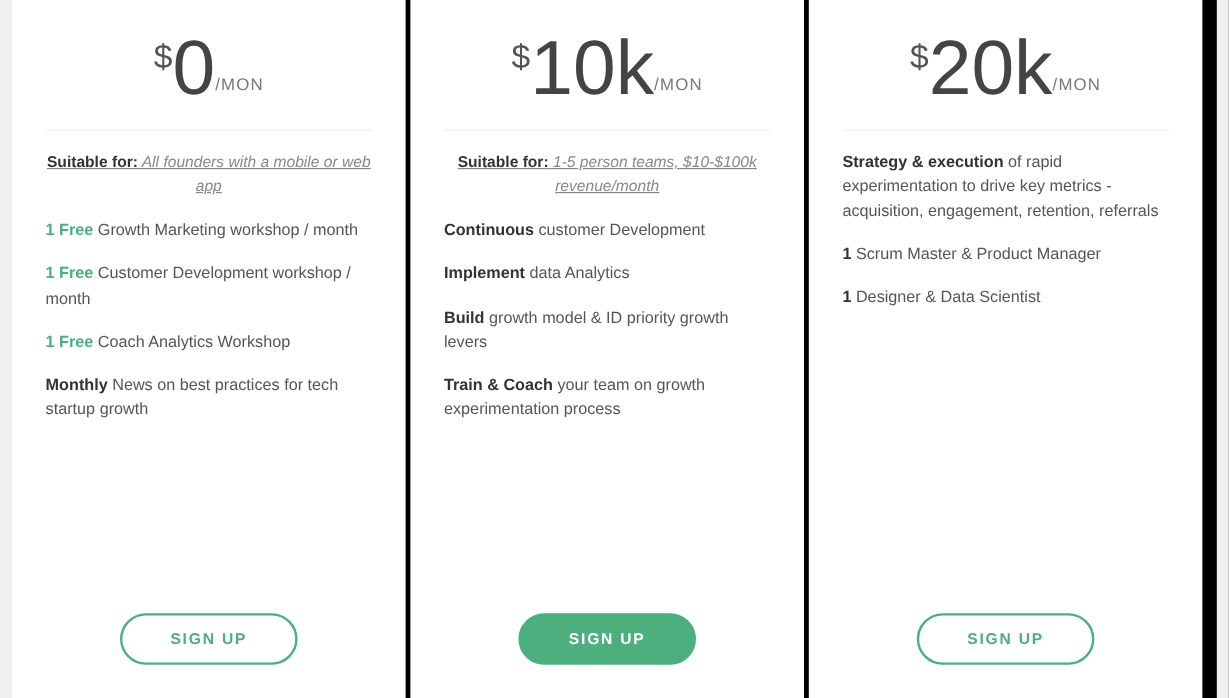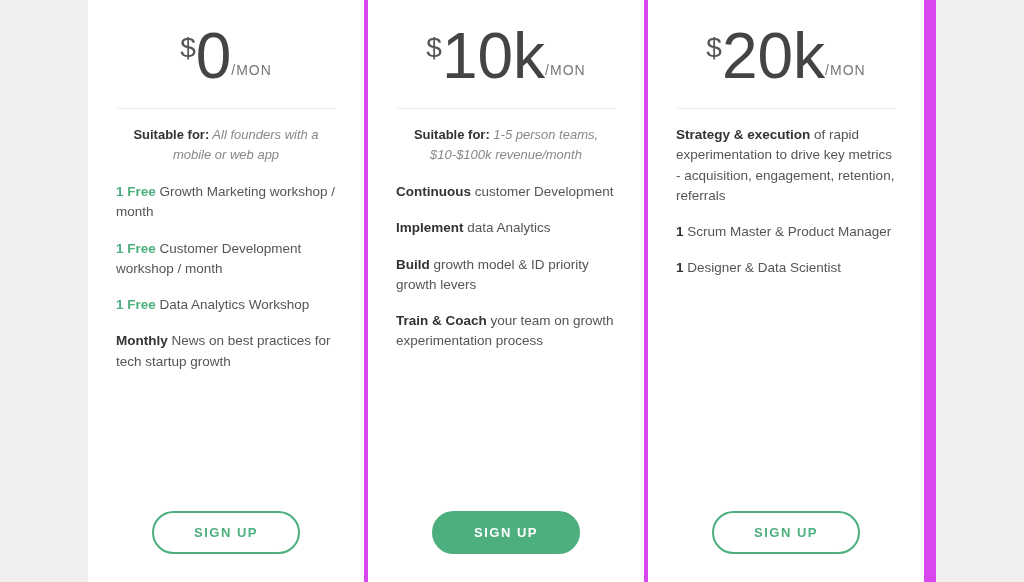--- a/index.html
+++ b/index.html
@@ -7,23 +7,23 @@
       font-family: 'Helvetica Neue', Helvetica, Arial, sans-serif;
       background: #f0eeee;
       display: flex;
       justify-content: center;
       align-items: center;
       min-height: 582px;
       width: 1024px;
     }
     .pricing-container {
       display: flex;
-      width: 848px;
+      width: 1004px;
       min-height: 582px;
-      background: #d946ef;
+      background: #000000;
     }
     .plan {
       flex: 1;
       background: #fff;
       display: flex;
       flex-direction: column;
       align-items: center;
       padding: 24px 28px 28px;
       margin: 0 2px;
       position: relative;
@@ -80,20 +80,21 @@
       color: #4caf7d;
     }
 
     .suitable {
       font-style: italic;
       color: #888;
       font-size: 13px;
       margin-bottom: 18px;
       text-align: center;
       line-height: 1.5;
+      text-decoration: underline;
     }
     .suitable .bold {
       font-weight: 700;
       color: #333;
       font-style: normal;
     }
 
     .signup-btn {
       margin-top: auto;
       padding-top: 20px;
@@ -127,21 +128,21 @@
 <div class="pricing-container">
 <div class="plan">
       <div class="price-area">
       <span class="dollar">$</span><span class="amount">0</span><span class="per">/MON</span>
     </div>
       <hr style="width: 100%; border-top: 1px solid rgb(238, 238, 238); border-right: none; border-bottom: none; border-left: none; border-image: initial; margin-bottom: 16px;">
       <div class="suitable"><span class="bold">Suitable for:</span> All founders with a mobile or web app</div>
       <div class="features">
         <div class="feature-item"><span class="green-bold">1 Free</span><span> Growth Marketing workshop / month</span></div>
         <div class="feature-item"><span class="green-bold">1 Free</span><span> Customer Development workshop / month</span></div>
-        <div class="feature-item"><span class="green-bold">1 Free</span><span> Data Analytics Workshop</span></div>
+        <div class="feature-item"><span class="green-bold">1 Free</span><span> Coach Analytics Workshop</span></div>
         <div class="feature-item"><span class="bold">Monthly</span><span> News on best practices for tech startup growth</span></div>
       </div>
       <div class="signup-btn">
         <button class="btn btn-outline">SIGN UP</button>
       </div>
     </div>
     <div class="plan">
       <div class="price-area">
       <span class="dollar">$</span><span class="amount">10k</span><span class="per">/MON</span>
     </div>

